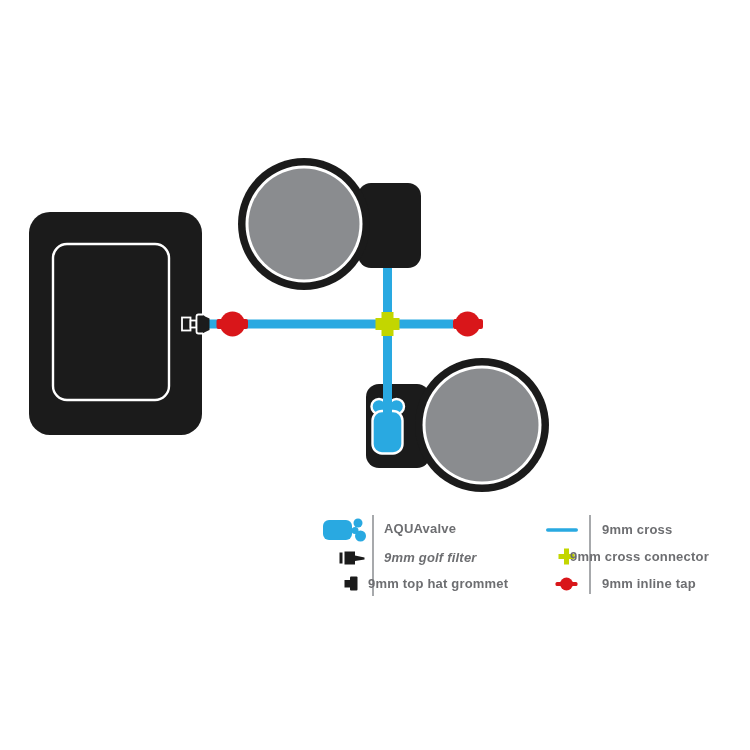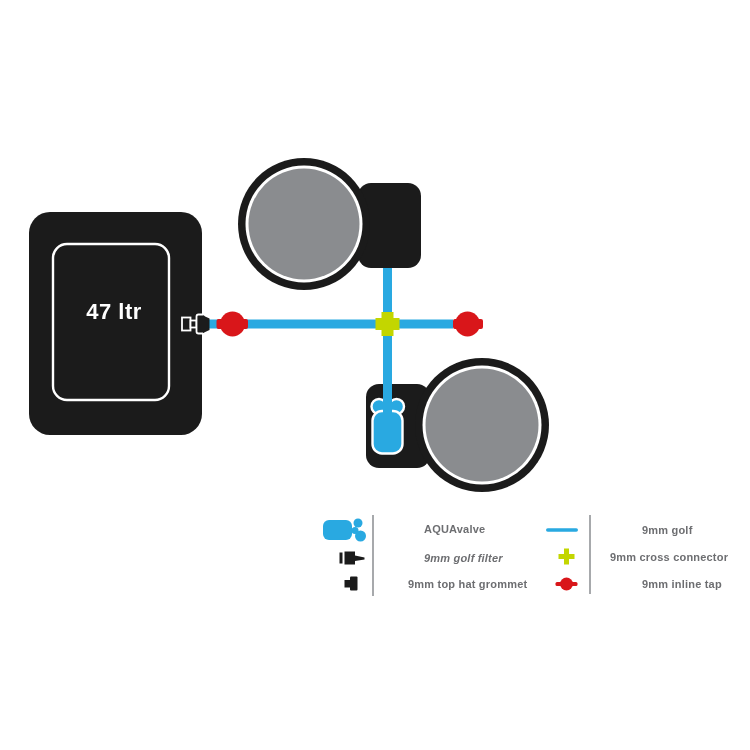--- a/index.html
+++ b/index.html
@@ -13,21 +13,21 @@
   }
   .diagram{position:absolute; left:0; top:0;}
   .tank-label{
     position:absolute; left:44px; top:300px; width:140px;
     text-align:center; color:var(--white); font-weight:bold;
     font-size:22px; line-height:23px; letter-spacing:0.5px;
   }
   .legend-item{position:absolute;}
   .legend-label{
     position:absolute; color:var(--label-gray); font-weight:bold;
-    font-size:11px; line-height:14px; letter-spacing:0.2px; white-space:nowrap;margin-left:40px;
+    font-size:13px; line-height:14px; letter-spacing:0.2px; white-space:nowrap;
   }
   .legend-divider{
     position:absolute; width:2px; background:var(--divider-gray);
   }
 </style>
 </head>
 <body>
 
 <div class="canvas">
 
@@ -79,21 +79,20 @@
       <rect x="182" y="317.5" width="8.5" height="13"></rect>
       <rect x="190.5" y="320.5" width="6" height="7"></rect>
     </g>
     <g>
       <rect x="196.5" y="314.5" width="9" height="19" rx="2" style="fill:var(--ink);stroke:var(--white);stroke-width:1.8"></rect>
       <polygon points="203,315.5 209.5,318.5 209.5,330 203,333" style="fill:var(--ink)"></polygon>
     </g>
   </svg>
 
   <div class="tank-label">
-    <div>47 ltr</div>
   </div>
 
   <svg class="legend-item" style="left:322px; top:515px;" width="45" height="28" viewBox="0 0 45 28">
     <rect x="1" y="5" width="29" height="20" rx="6" style="fill:var(--blue)"></rect>
     <circle cx="36" cy="8" r="4.5" style="fill:var(--blue)"></circle>
     <circle cx="33" cy="15.5" r="3.5" style="fill:var(--blue)"></circle>
     <circle cx="38.5" cy="21" r="5.5" style="fill:var(--blue)"></circle>
   </svg>
   <svg class="legend-item" style="left:339px; top:549px;" width="26" height="18" viewBox="0 0 26 18">
     <rect x="0.5" y="3.5" width="3" height="11" style="fill:var(--ink)"></rect>
@@ -116,17 +115,17 @@
   <svg class="legend-item" style="left:558px; top:548px;" width="17" height="17" viewBox="0 0 17 17">
     <rect x="0.5" y="6" width="16" height="5" style="fill:var(--yellow)"></rect>
     <rect x="6" y="0.5" width="5" height="16" style="fill:var(--yellow)"></rect>
   </svg>
   <svg class="legend-item" style="left:555px; top:577px;" width="23" height="14" viewBox="0 0 23 14">
     <rect x="0.5" y="5" width="22" height="4" rx="1.5" style="fill:var(--red)"></rect>
     <circle cx="11.5" cy="7" r="6.5" style="fill:var(--red)"></circle>
   </svg>
 
   <div class="legend-divider" style="left:589px; top:515px; height:79px;"></div>
-  <div class="legend-label" style="left:602px; top:523px;">9mm golf</div>
+  <div class="legend-label" style="left:602px; top:523px;">9mm cross</div>
   <div class="legend-label" style="left:570px; top:550px;">9mm cross connector</div>
   <div class="legend-label" style="left:602px; top:577px;text-align:right;">9mm inline tap</div>
 
 </div>
 
 </body></html>

